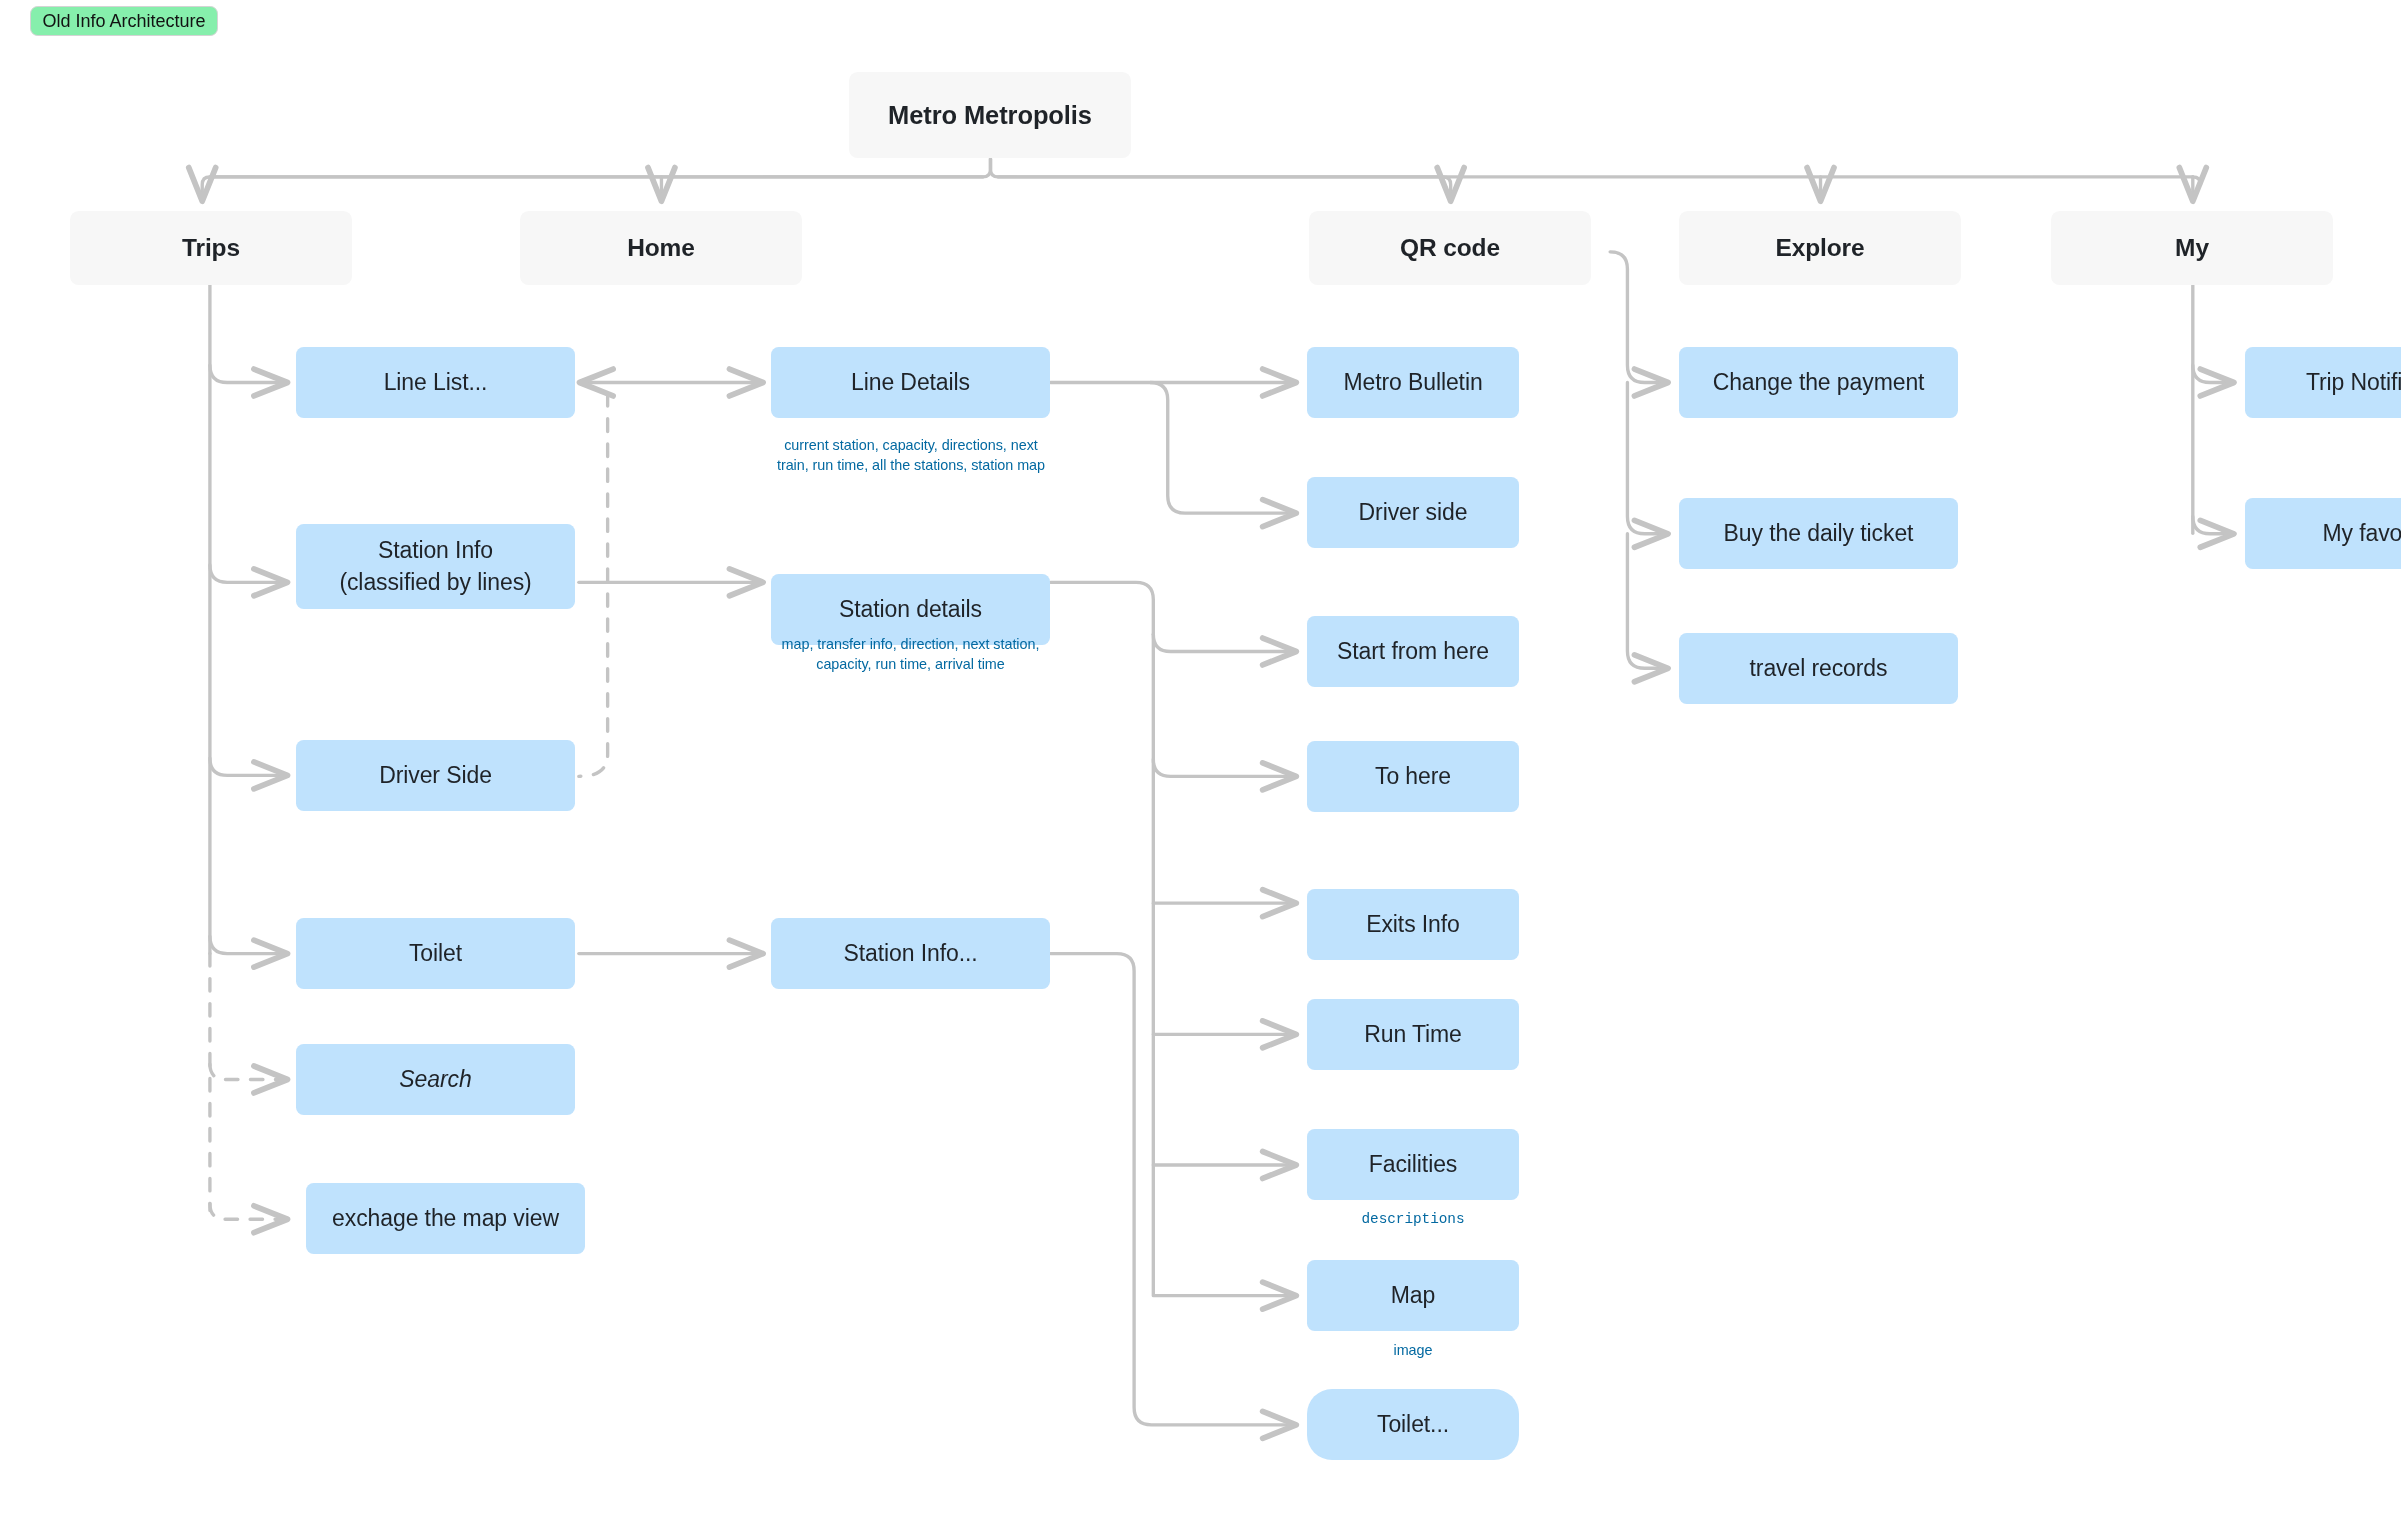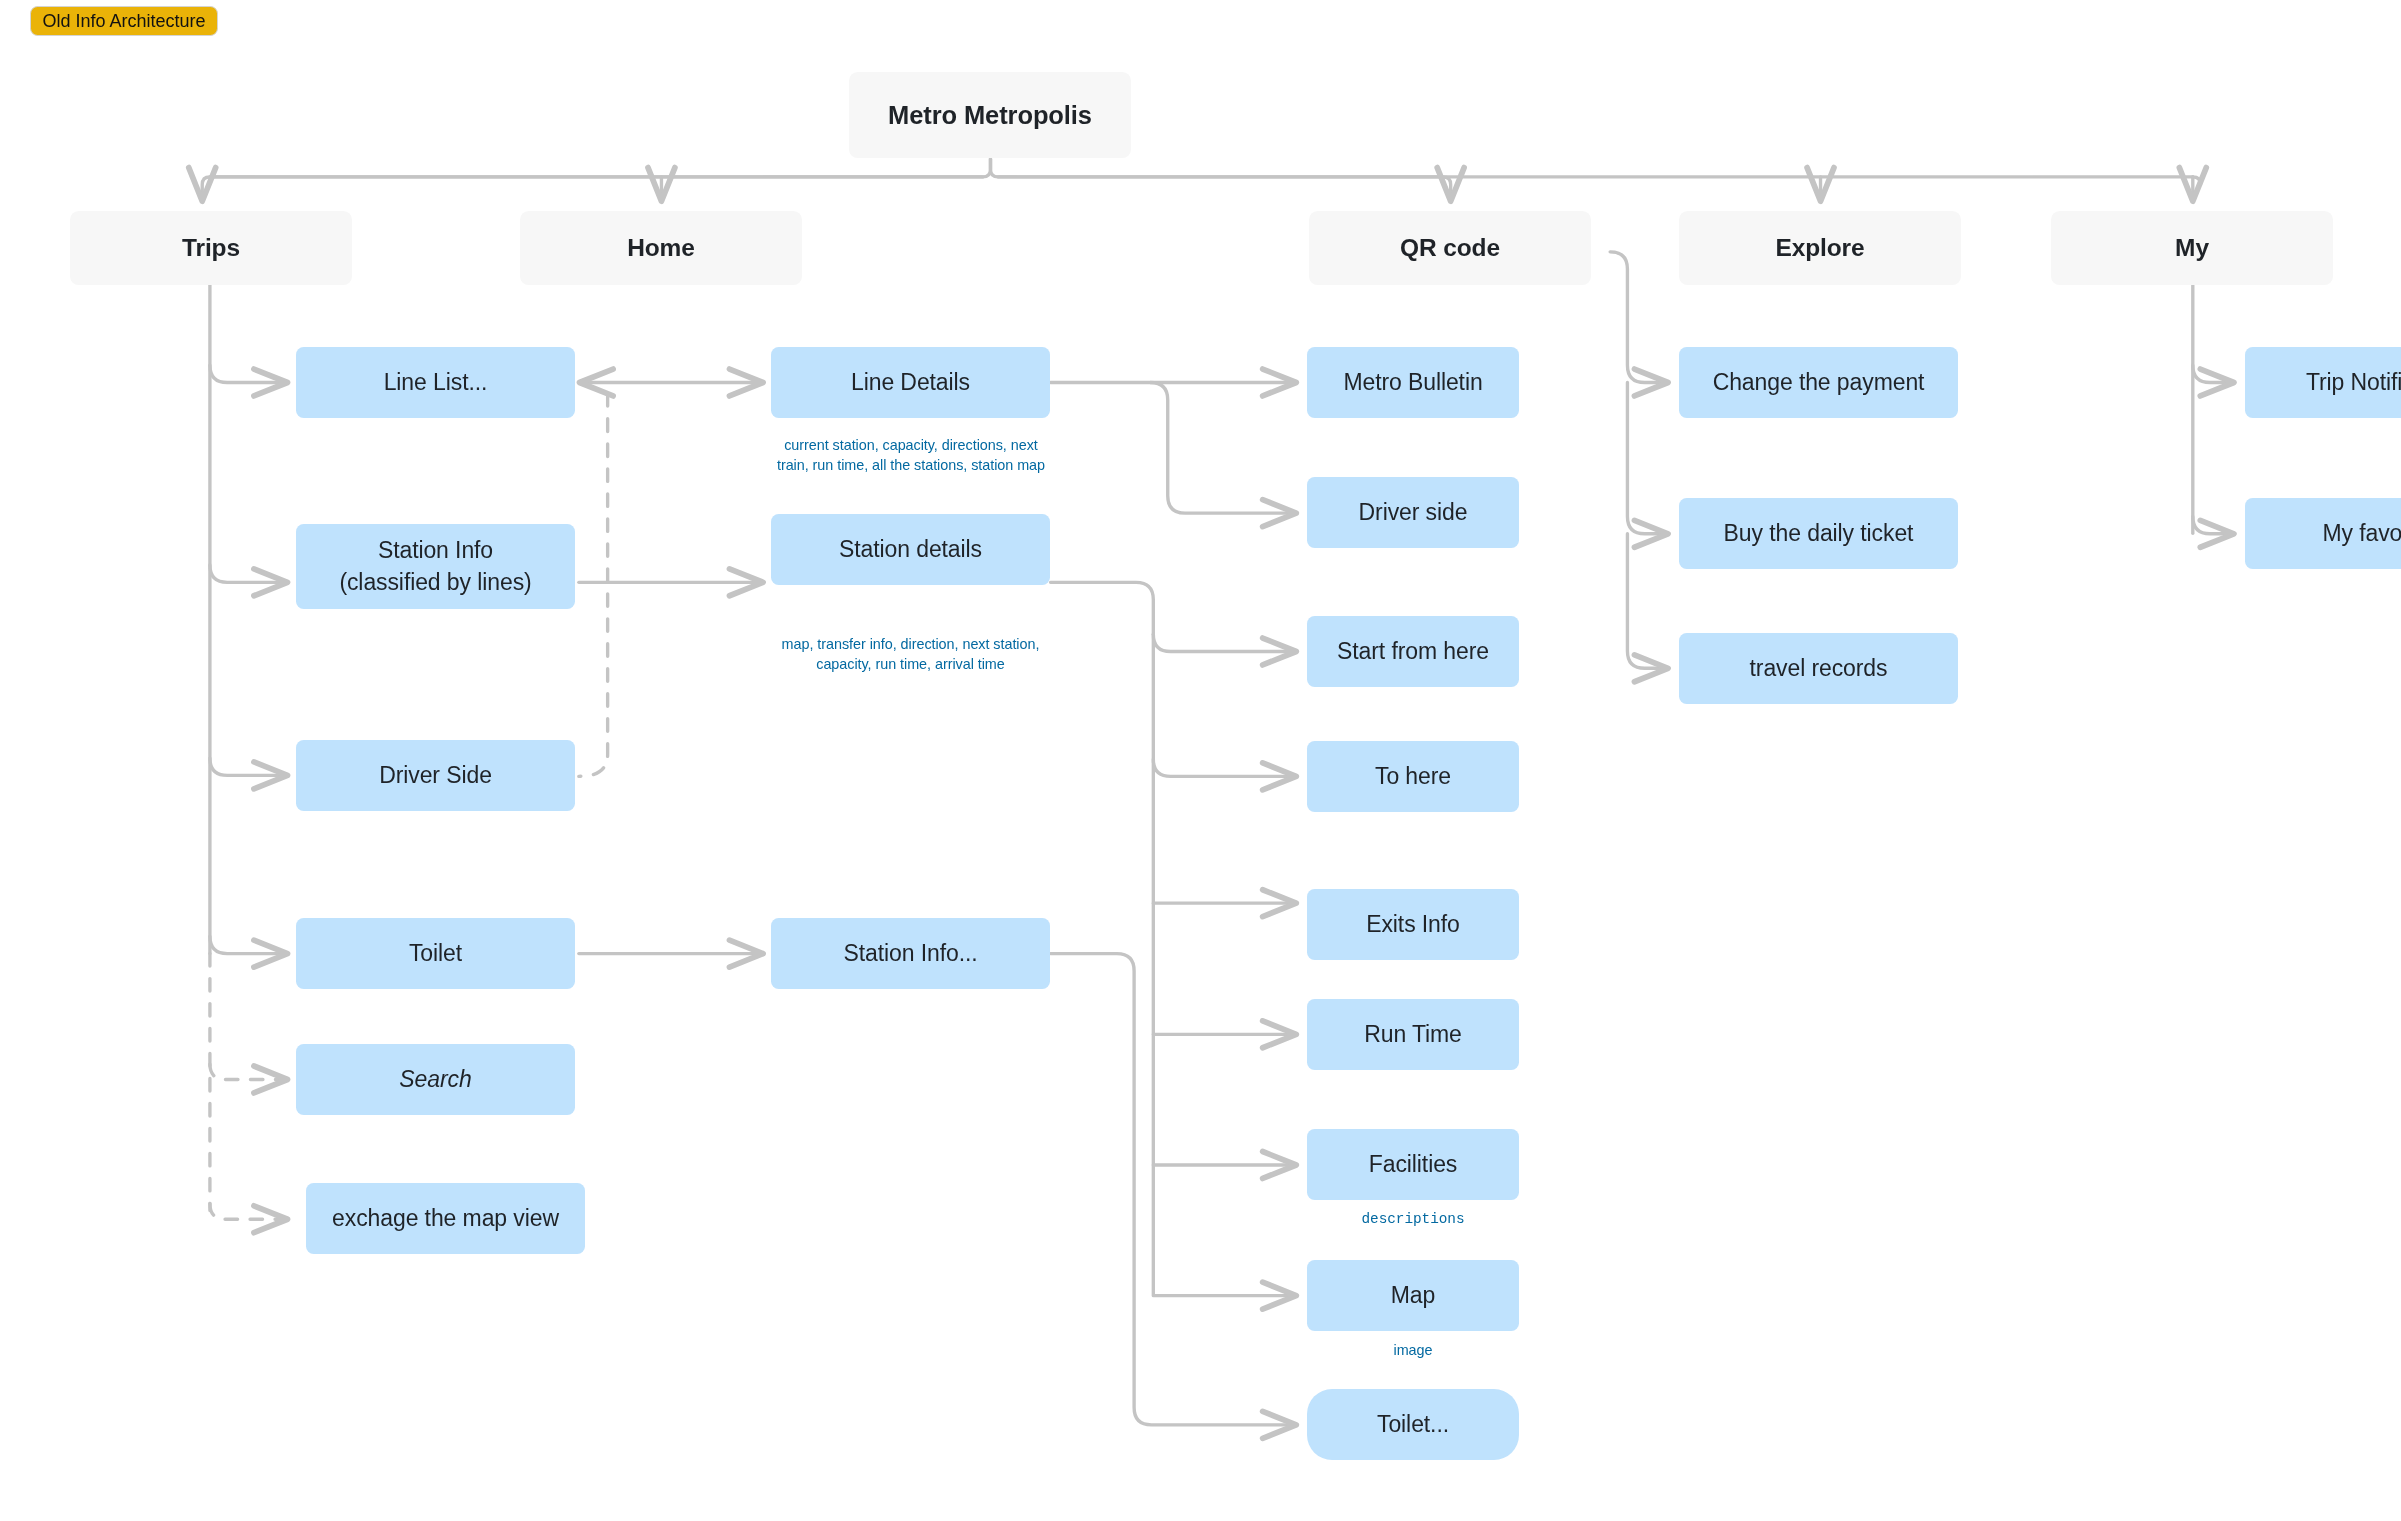--- a/index.html
+++ b/index.html
@@ -29,21 +29,21 @@
     width: 2567px;
     height: 1522px;
     pointer-events: none;
   }
 
   
   .title-chip {
     position: absolute;
     left: 30px;
     top: 5.8px;
-    background: #eab308;
+    background: #86efac;
     border: 1px solid #d4d4d4;
     border-radius: 7.7px;
     padding: 4.8px 11.5px 5.8px 11.5px;
     font-size: 18px;
     line-height: 1;
     color: #121212;
     white-space: nowrap;
   }
 
   
@@ -192,21 +192,21 @@
 
   <div class="node leaf" style="left:296px; top:918px; width:279px; height:71px;">Toilet</div>
 
   <div class="node leaf" style="left:296px; top:1044px; width:279px; height:71px;font-style:italic;">Search</div>
 
   <div class="node leaf" style="left:306px; top:1183px; width:279px; height:71px;">exchage the map view</div>
 
   <div class="node leaf" style="left:771px; top:347px; width:279px; height:71px;">Line Details</div>
   <div class="caption" style="left:767px; top:435px; width:288px;">current station, capacity, directions, next train, run time, all the stations, station map</div>
 
-  <div class="node leaf" style="left:771px; top:514px; width:279px; height:71px;">Station details</div>
+  <div class="node leaf" style="left:771px; top:574px; width:279px; height:71px;">Station details</div>
   <div class="caption" style="left:776px; top:634px; width:269px;">map, transfer info, direction, next station, capacity, run time, arrival time</div>
 
   <div class="node leaf" style="left:771px; top:918px; width:279px; height:71px;">Station Info...</div>
 
   <div class="node leaf" style="left:1307px; top:347px; width:212px; height:71px;">Metro Bulletin</div>
 
   <div class="node leaf" style="left:1307px; top:477px; width:212px; height:71px;">Driver side</div>
 
   <div class="node leaf" style="left:1307px; top:616px; width:212px; height:71px;">Start from here</div>
 

